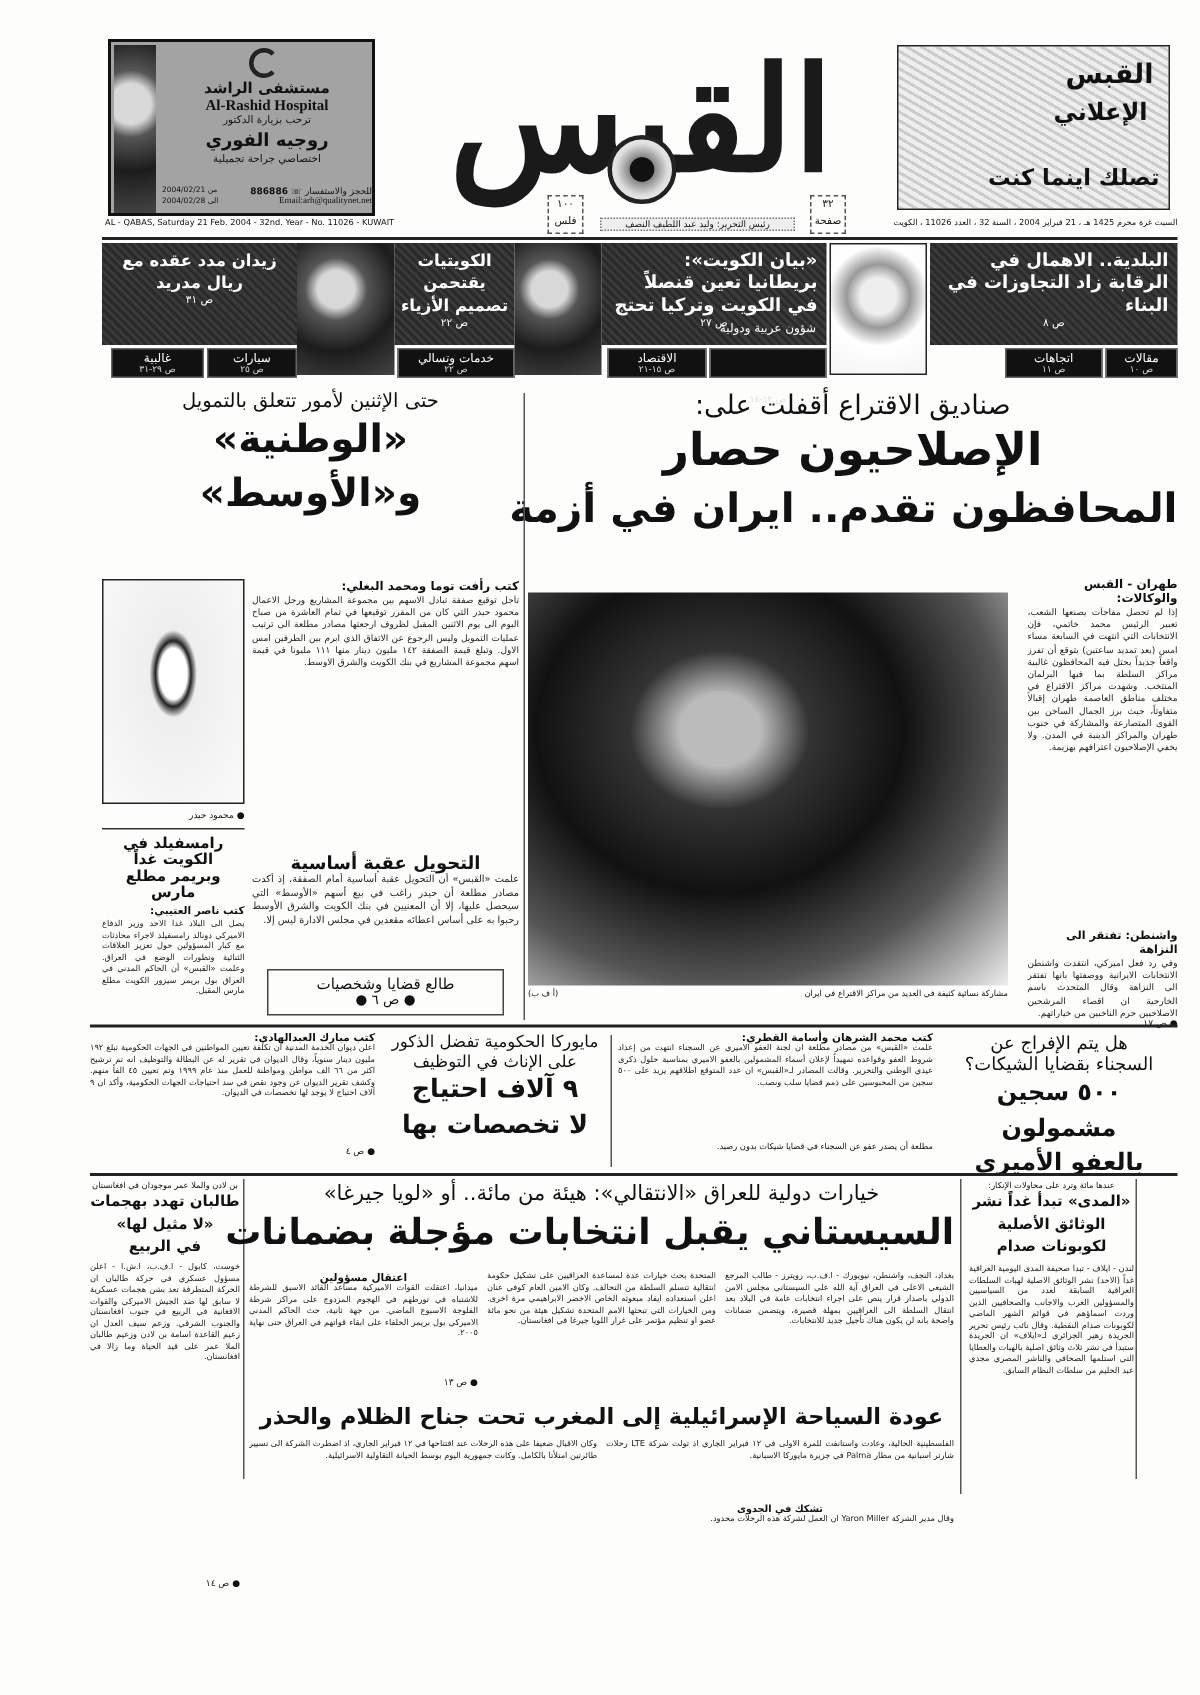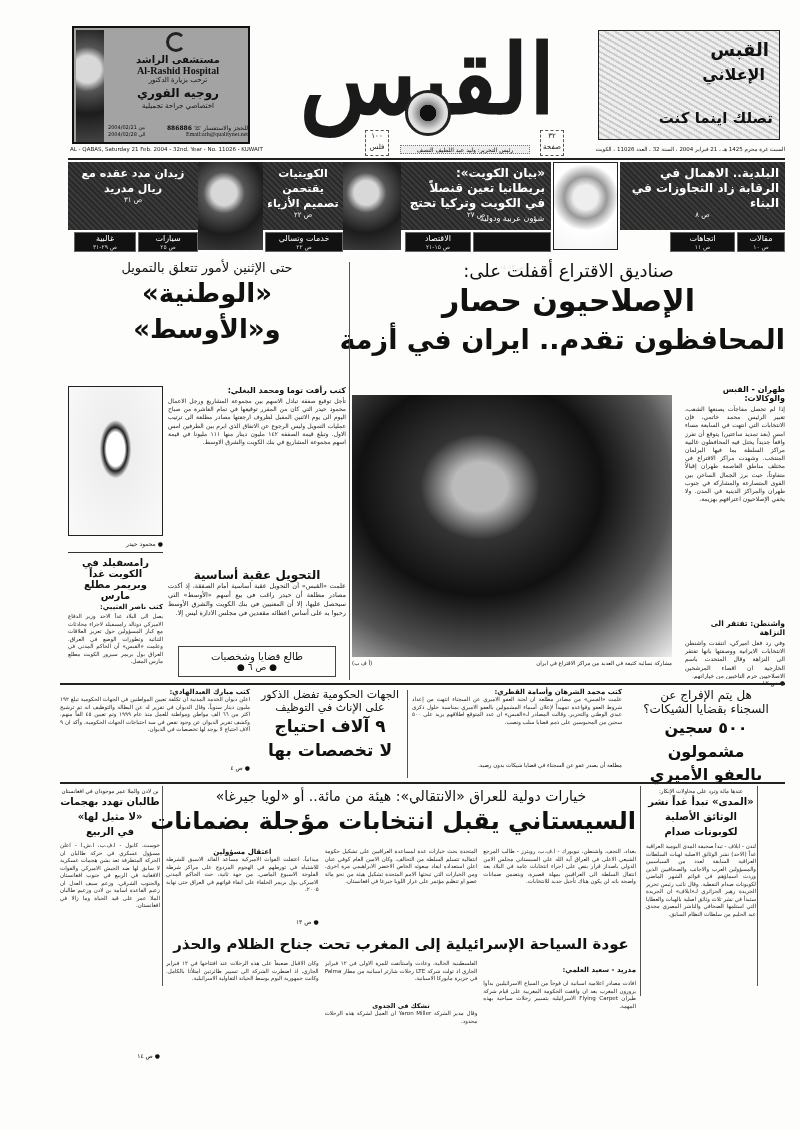--- a/index.html
+++ b/index.html
@@ -163,21 +163,21 @@
 
 <div class="abs rule" style="left:60px;top:683px;width:725px;height:2px;"></div>
 
 <div class="abs rtl" style="left:60px;top:688px;width:345px;height:92px;">
   <div class="abs" style="left:0;top:0;width:190px;">
     <div style="font-size:7px;font-weight:bold;">كتب مبارك العبدالهادي:</div>
     <div class="txtcol" style="height:68px;font-size:5.5px;line-height:7.5px;">اعلن ديوان الخدمة المدنية ان تكلفة تعيين المواطنين في الجهات الحكومية تبلغ ١٩٢ مليون دينار سنوياً، وقال الديوان في تقرير له عن البطالة والتوظيف انه تم ترشيح اكثر من ٦٦ الف مواطن ومواطنة للعمل منذ عام ١٩٩٩ وتم تعيين ٤٥ الفاً منهم. وكشف تقرير الديوان عن وجود نقص في سد احتياجات الجهات الحكومية، وأكد ان ٩ آلاف احتياج لا يوجد لها تخصصات في الديوان.</div>
     <div style="font-size:6px;">● <span>ص ٤</span></div>
   </div>
   <div class="abs" style="right:0;top:0;width:150px;text-align:center;">
-    <div style="font-size:11px;text-align:center;">الجهات الحكومية تفضل الذكور</div>
+    <div style="font-size:11px;text-align:center;">مايوركا الحكومية تفضل الذكور</div>
     <div style="font-size:11px;text-align:center;">على الإناث في التوظيف</div>
     <div style="font-size:17px;font-weight:bold;text-align:center;line-height:24px;">٩ آلاف احتياج</div>
     <div style="font-size:17px;font-weight:bold;text-align:center;line-height:24px;">لا تخصصات بها</div>
   </div>
 </div>
 <div class="abs" style="left:407px;top:690px;width:1px;height:88px;background:#555;"></div>
 
 <div class="abs rtl" style="left:412px;top:688px;width:373px;height:92px;">
   <div class="abs" style="left:0;top:0;width:210px;">
     <div style="font-size:7px;font-weight:bold;text-align:right;">كتب محمد الشرهان وأسامة القطري:</div>
@@ -215,24 +215,20 @@
       <div class="txtcol" style="height:62px;font-size:5.5px;line-height:7.5px;">ميدانياً، اعتقلت القوات الاميركية مساعد القائد الاسبق للشرطة للاشتباه في تورطهم في الهجوم المزدوج على مراكز شرطة الفلوجة الاسبوع الماضي. من جهة ثانية، حث الحاكم المدني الاميركي بول بريمر الحلفاء على ابقاء قواتهم في العراق حتى نهاية ٢٠٠٥.</div>
       <div style="font-size:6px;">● <span>ص ١٣</span></div>
     </div>
   </div>
 </div>
 
 <div class="abs rtl" style="left:166px;top:932px;width:470px;height:180px;">
   <div style="font-size:15px;font-weight:bold;text-align:center;line-height:24px;white-space:nowrap;">عودة السياحة الإسرائيلية إلى المغرب تحت جناح الظلام والحذر</div>
   <div style="display:flex;gap:6px;margin-top:4px;">
     <div style="flex:1;">
-      <div style="font-size:7px;font-weight:bold;margin:6px 0 6px;">مدريد - سعيد العلمي:</div>
-      <div class="txtcol" style="height:60px;font-size:5.5px;line-height:7.5px;">افادت مصادر اعلامية اسبانية ان فوجاً من السياح الاسرائيليين بدأوا يزورون المغرب بعد ان وافقت الحكومة المغربية على قيام شركة طيران Flying Carpet الاسرائيلية بتسيير رحلات سياحية بهذه المهمة.</div>
-    </div>
-    <div style="flex:1;">
       <div class="txtcol" style="height:42px;font-size:5.5px;line-height:7.5px;">الفلسطينية الحالية، وعادت واستأنفت للمرة الاولى في ١٢ فبراير الجاري اذ تولت شركة LTE رحلات شارتر اسبانية من مطار Palma في جزيرة مايوركا الاسبانية.</div>
       <div style="font-size:6.5px;font-weight:bold;text-align:center;">تشكك في الجدوى</div>
       <div class="txtcol" style="height:16px;font-size:5.5px;line-height:7.5px;">وقال مدير الشركة Yaron Miller ان العمل لشركة هذه الرحلات محدود.</div>
     </div>
     <div style="flex:1;">
       <div class="txtcol" style="height:60px;font-size:5.5px;line-height:7.5px;">وكان الاقبال ضعيفاً على هذه الرحلات عند افتتاحها في ١٢ فبراير الجاري، اذ اضطرت الشركة الى تسيير طائرتين امتلأتا بالكامل. وكانت جمهورية اليوم بوسط الحيانة التقاولية الاسرائيلية.</div>
     </div>
   </div>
 </div>
 

